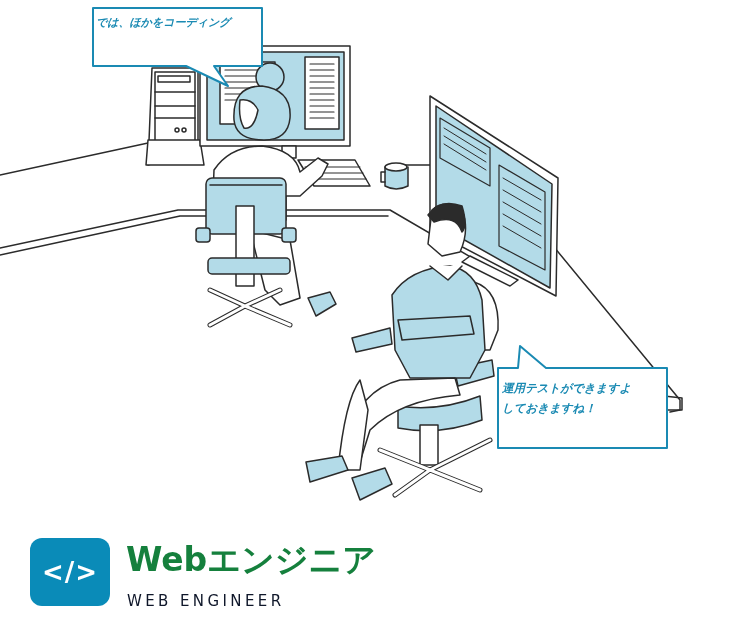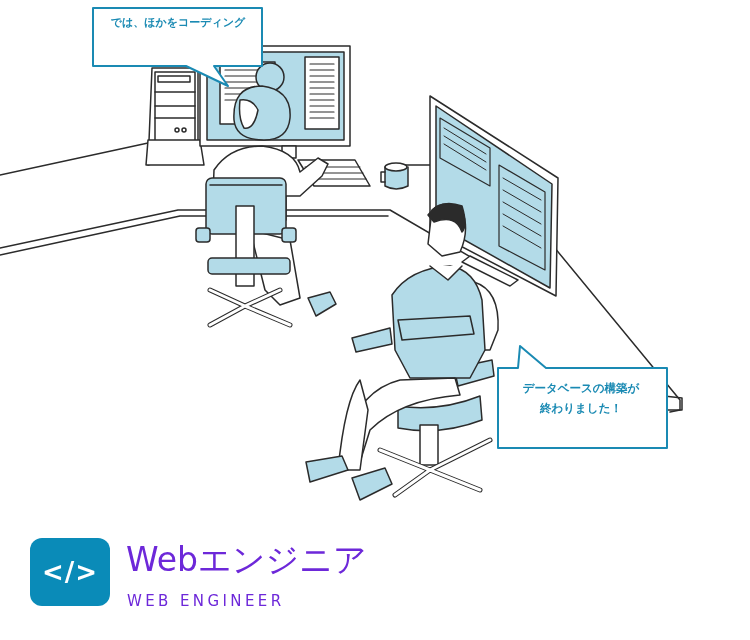--- a/index.html
+++ b/index.html
@@ -1,30 +1,30 @@
 <!DOCTYPE html>
 <html><head>
 <meta charset="utf-8">
 <style>
   html, body { margin: 0; padding: 0; background: #ffffff; }
   body { width: 750px; height: 640px; position: relative; overflow: hidden;
          font-family: "DejaVu Sans", sans-serif; }
   .scene { position: absolute; left: 0; top: 0; width: 750px; height: 520px; }
-  .bubble { position: absolute; color: #1a8ab3; font-weight: bold; text-align: center;
-            font-size: 11px; line-height: 17px; }
+  .bubble { position: absolute; color: #1a8ab3; font-weight: bold; text-align: left;
+            font-size: 11px; line-height: 17px; font-style: italic; }
   .bubble span { display: block; }
   .bubble-1 { left: 96px; top: 14px; width: 164px; }
   .bubble-2 { left: 502px; top: 378px; width: 158px; font-size: 11.5px; line-height: 20px; }
   .label { position: absolute; left: 30px; top: 538px; height: 70px; }
   .logo { position: absolute; left: 0; top: 0; width: 80px; height: 68px; border-radius: 12px;
           background: #0a8bb8; color: #ffffff; display: flex; align-items: center; justify-content: center;
           font-family: "DejaVu Sans", sans-serif; font-weight: bold; font-size: 26px; letter-spacing: 1px; }
-  .title { position: absolute; left: 96px; top: 2px; white-space: nowrap; color: #6d28d9;
-           font-family: "DejaVu Sans", sans-serif; font-weight: normal; font-size: 33px; line-height: 40px; }
-  .subtitle { position: absolute; left: 97px; top: 54px; white-space: nowrap; color: #6d28d9;
+  .title { position: absolute; left: 96px; top: 2px; white-space: nowrap; color: #15803d;
+           font-family: "DejaVu Sans", sans-serif; font-weight: bold; font-size: 33px; line-height: 40px; }
+  .subtitle { position: absolute; left: 97px; top: 54px; white-space: nowrap; color: #0f172a;
               font-family: "DejaVu Sans", sans-serif; font-size: 15px; letter-spacing: 3.4px; }
 </style>
 </head>
 <body>
 
 <div class="scene">
   <svg width="750" height="520" viewBox="0 0 750 520" xmlns="http://www.w3.org/2000/svg" fill="none" stroke="#2b2b2b" stroke-width="1.5" stroke-linejoin="round" stroke-linecap="round">
 
     <g>
       <path d="M0 175 L148 143"></path>
@@ -153,22 +153,22 @@
     </g>
     <g stroke="#1a8ab3" stroke-width="2">
       <path d="M498 368 L518 368 L520 346 L546 368 L667 368 L667 448 L498 448 Z" fill="#ffffff"></path>
     </g>
   </svg>
 
   <div class="bubble bubble-1">
     <span>では、ほかをコーディング</span>
   </div>
   <div class="bubble bubble-2">
-    <span>データベースの構築が</span>
-    <span>終わりました！</span>
+    <span>運用テストができますよ</span>
+    <span>しておきますね！</span>
   </div>
 </div>
 
 <div class="label">
   <div class="logo">&lt;/&gt;</div>
   <div class="title">Webエンジニア</div>
   <div class="subtitle">WEB ENGINEER</div>
 </div>
 
 </body></html>

